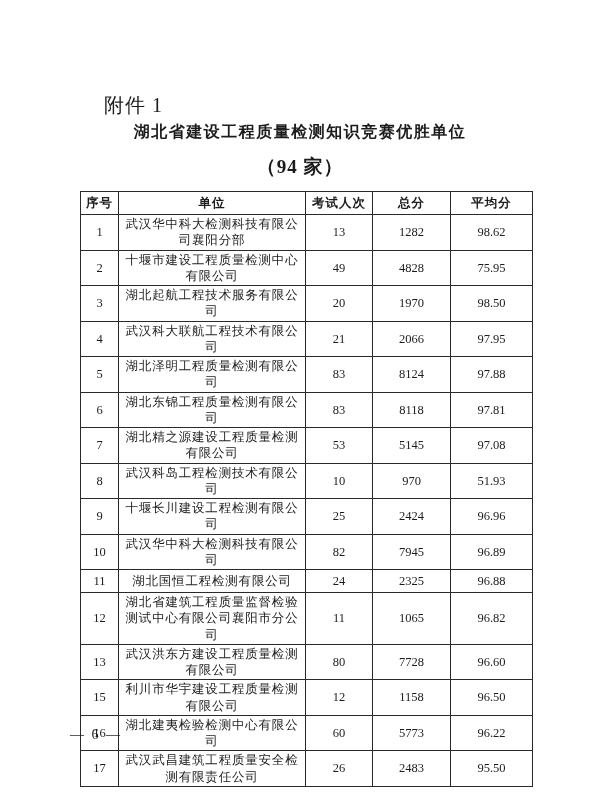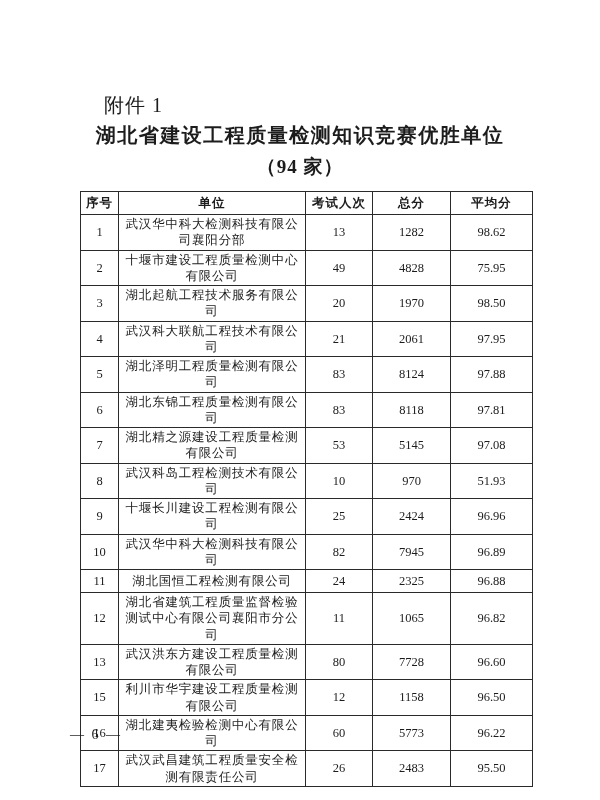--- a/index.html
+++ b/index.html
@@ -20,21 +20,21 @@
     left: 68px; top: 92px;
     font-size: 20px;
     letter-spacing: 1px;
     margin-left: 36px;
   }
   .doc-title {
     position: absolute;
     left: 0; top: 122px;
     width: 100%;
     text-align: center;
-    font-size: 20px;
+    font-size: 16px;
     font-weight: bold;
     letter-spacing: 1.5px;
   }
   .doc-subtitle {
     position: absolute;
     left: 0; top: 154px;
     width: 100%;
     text-align: center;
     font-size: 19px;
     font-weight: bold;
@@ -131,21 +131,21 @@
       <td class="cell-unit">湖北起航工程技术服务有限公司</td>
       <td class="cell-count">20</td>
       <td class="cell-total">1970</td>
       <td class="cell-avg">98.50</td>
     </tr>
 
     <tr>
       <td class="cell-index">4</td>
       <td class="cell-unit">武汉科大联航工程技术有限公司</td>
       <td class="cell-count">21</td>
-      <td class="cell-total">2061</td>
+      <td class="cell-total">2066</td>
       <td class="cell-avg">97.95</td>
     </tr>
 
     <tr>
       <td class="cell-index">5</td>
       <td class="cell-unit">湖北泽明工程质量检测有限公司</td>
       <td class="cell-count">83</td>
       <td class="cell-total">8124</td>
       <td class="cell-avg">97.88</td>
     </tr>

